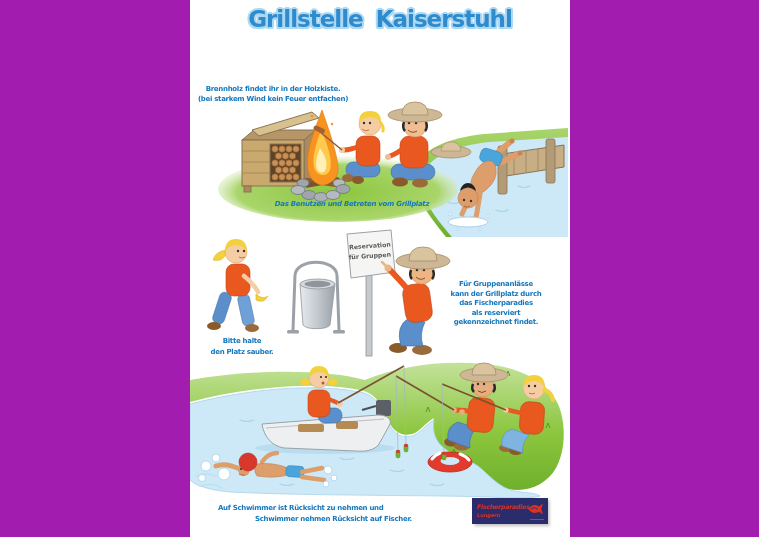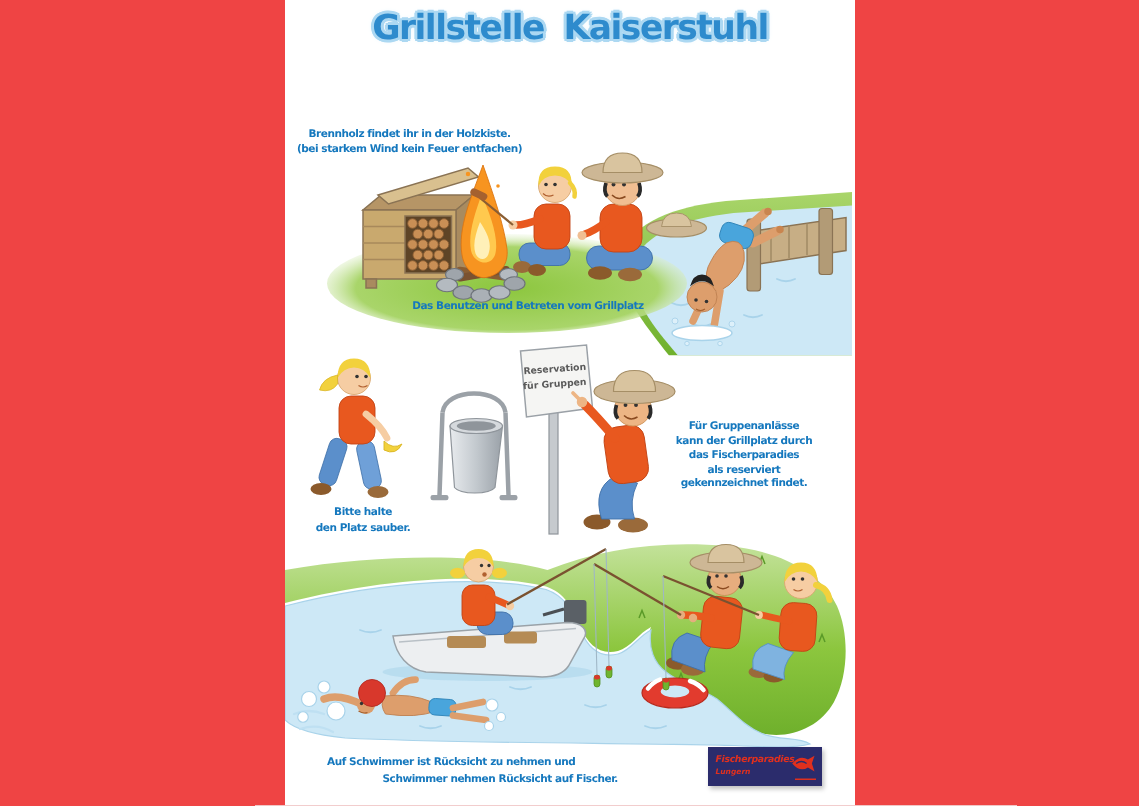--- a/index.html
+++ b/index.html
@@ -1,16 +1,16 @@
 <!DOCTYPE html>
 <html><head>
 <meta charset="utf-8">
 <style>
   html,body{margin:0;padding:0;background:#EDEDED;}
-  .stage{position:relative;width:759px;height:537px;background:#ef4444;overflow:hidden;
+  .stage{position:relative;width:759px;height:537px;background:#a21caf;overflow:hidden;
          font-family:"DejaVu Sans",sans-serif;}
   .poster{position:absolute;left:190px;top:0;width:380px;height:537px;background:#FFFFFF;}
   .title{position:absolute;left:0;right:0;top:6px;text-align:center;
          font-size:23px;font-weight:bold;letter-spacing:-1px;word-spacing:6px;
          color:#2E8BCD;white-space:nowrap;
          text-shadow:-2px 0 0 #ACD8F2,2px 0 0 #ACD8F2,0 -2px 0 #ACD8F2,0 2px 0 #ACD8F2,
                      -1.5px -1.5px 0 #ACD8F2,1.5px -1.5px 0 #ACD8F2,
                      -1.5px 1.5px 0 #ACD8F2,1.5px 1.5px 0 #ACD8F2,0 0 4px #D5EBF9;}
   .note{position:absolute;color:#1578BE;font-size:7px;font-weight:bold;
         line-height:10px;letter-spacing:-0.3px;white-space:nowrap;}
@@ -156,21 +156,21 @@
           <circle cx="263" cy="111" r="1.2" fill="#333"></circle>
         <path d="M256 116 q3 2 6 0" stroke="#A5612F" stroke-width="0.8" fill="none"></path>
         <ellipse cx="260" cy="132" rx="20" ry="5" fill="#FFFFFF" stroke="#A9D3EA" stroke-width="1"></ellipse>
         <circle cx="242" cy="124" r="2" fill="#DDF0FA" stroke="#A9D3EA" stroke-width="0.6"></circle>
         <circle cx="280" cy="126" r="2" fill="#DDF0FA" stroke="#A9D3EA" stroke-width="0.6"></circle>
         <circle cx="250" cy="139" r="1.5" fill="#DDF0FA" stroke="#A9D3EA" stroke-width="0.6"></circle>
         <circle cx="272" cy="139" r="1.5" fill="#DDF0FA" stroke="#A9D3EA" stroke-width="0.6"></circle>
       </g>
     </svg>
 
-    <div class="note center" style="left:40px;width:244px;top:199px;line-height:11px;">
+    <div class="note center" style="left:40px;width:244px;top:199px;line-height:11px;font-style:italic;">
       <div>Das Benutzen und Betreten vom Grillplatz</div>
     </div>
 
     <svg class="scene" style="left:8px;top:228px;" width="255" height="132" viewBox="0 0 255 132">
       <defs>
         <linearGradient id="bin1" x1="0" y1="0" x2="1" y2="0">
           <stop offset="0%" stop-color="#E8EBEE"></stop>
           <stop offset="50%" stop-color="#C3C9CE"></stop>
           <stop offset="100%" stop-color="#9AA1A8"></stop>
         </linearGradient>

